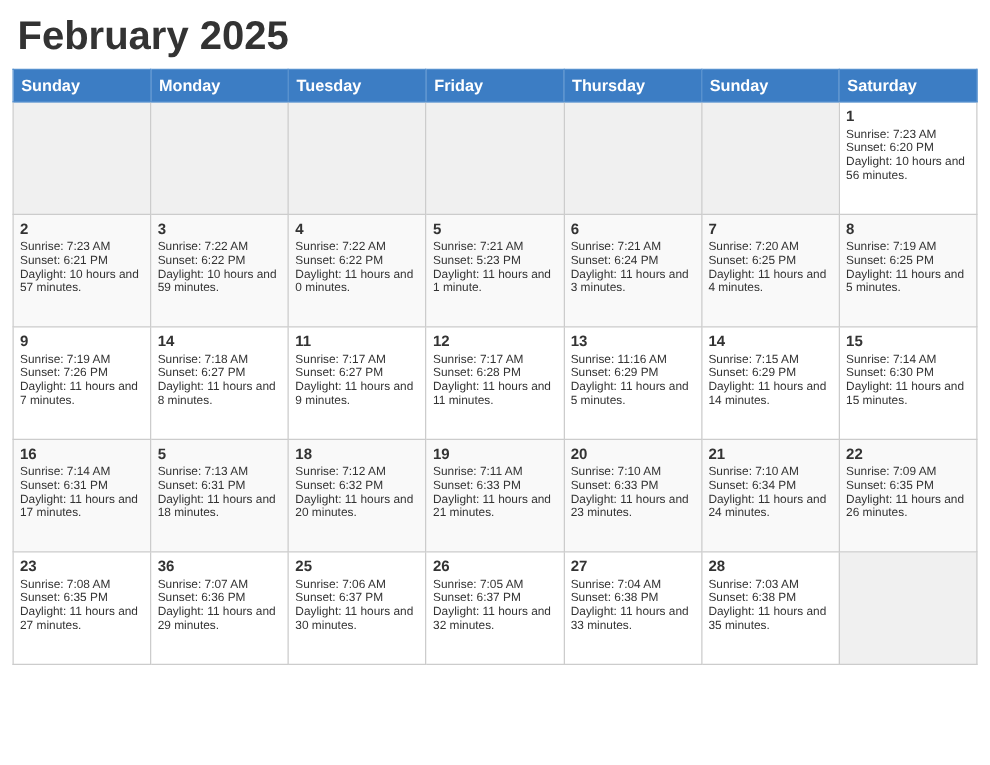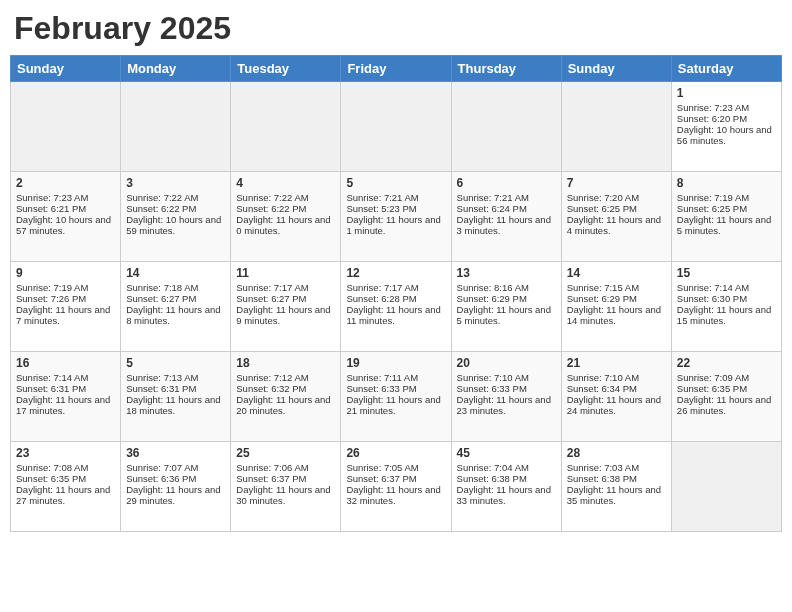--- a/index.html
+++ b/index.html
@@ -111,36 +111,36 @@
         <td><span class="day-num">5</span><span>Sunrise: 7:21 AM</span><br><span>Sunset: 5:23 PM</span><br><span>Daylight: 11 hours and 1 minute.</span></td>
         <td><span class="day-num">6</span><span>Sunrise: 7:21 AM</span><br><span>Sunset: 6:24 PM</span><br><span>Daylight: 11 hours and 3 minutes.</span></td>
         <td><span class="day-num">7</span><span>Sunrise: 7:20 AM</span><br><span>Sunset: 6:25 PM</span><br><span>Daylight: 11 hours and 4 minutes.</span></td>
         <td><span class="day-num">8</span><span>Sunrise: 7:19 AM</span><br><span>Sunset: 6:25 PM</span><br><span>Daylight: 11 hours and 5 minutes.</span></td>
       </tr>
       <tr>
         <td><span class="day-num">9</span><span>Sunrise: 7:19 AM</span><br><span>Sunset: 7:26 PM</span><br><span>Daylight: 11 hours and 7 minutes.</span></td>
         <td><span class="day-num">14</span><span>Sunrise: 7:18 AM</span><br><span>Sunset: 6:27 PM</span><br><span>Daylight: 11 hours and 8 minutes.</span></td>
         <td><span class="day-num">11</span><span>Sunrise: 7:17 AM</span><br><span>Sunset: 6:27 PM</span><br><span>Daylight: 11 hours and 9 minutes.</span></td>
         <td><span class="day-num">12</span><span>Sunrise: 7:17 AM</span><br><span>Sunset: 6:28 PM</span><br><span>Daylight: 11 hours and 11 minutes.</span></td>
-        <td><span class="day-num">13</span><span>Sunrise: 8:16 AM</span><br><span>Sunset: 6:29 PM</span><br><span>Daylight: 11 hours and 5 minutes.</span></td>
+        <td><span class="day-num">13</span><span>Sunrise: 11:16 AM</span><br><span>Sunset: 6:29 PM</span><br><span>Daylight: 11 hours and 5 minutes.</span></td>
         <td><span class="day-num">14</span><span>Sunrise: 7:15 AM</span><br><span>Sunset: 6:29 PM</span><br><span>Daylight: 11 hours and 14 minutes.</span></td>
         <td><span class="day-num">15</span><span>Sunrise: 7:14 AM</span><br><span>Sunset: 6:30 PM</span><br><span>Daylight: 11 hours and 15 minutes.</span></td>
       </tr>
       <tr>
         <td><span class="day-num">16</span><span>Sunrise: 7:14 AM</span><br><span>Sunset: 6:31 PM</span><br><span>Daylight: 11 hours and 17 minutes.</span></td>
         <td><span class="day-num">5</span><span>Sunrise: 7:13 AM</span><br><span>Sunset: 6:31 PM</span><br><span>Daylight: 11 hours and 18 minutes.</span></td>
         <td><span class="day-num">18</span><span>Sunrise: 7:12 AM</span><br><span>Sunset: 6:32 PM</span><br><span>Daylight: 11 hours and 20 minutes.</span></td>
         <td><span class="day-num">19</span><span>Sunrise: 7:11 AM</span><br><span>Sunset: 6:33 PM</span><br><span>Daylight: 11 hours and 21 minutes.</span></td>
         <td><span class="day-num">20</span><span>Sunrise: 7:10 AM</span><br><span>Sunset: 6:33 PM</span><br><span>Daylight: 11 hours and 23 minutes.</span></td>
         <td><span class="day-num">21</span><span>Sunrise: 7:10 AM</span><br><span>Sunset: 6:34 PM</span><br><span>Daylight: 11 hours and 24 minutes.</span></td>
         <td><span class="day-num">22</span><span>Sunrise: 7:09 AM</span><br><span>Sunset: 6:35 PM</span><br><span>Daylight: 11 hours and 26 minutes.</span></td>
       </tr>
       <tr>
         <td><span class="day-num">23</span><span>Sunrise: 7:08 AM</span><br><span>Sunset: 6:35 PM</span><br><span>Daylight: 11 hours and 27 minutes.</span></td>
         <td><span class="day-num">36</span><span>Sunrise: 7:07 AM</span><br><span>Sunset: 6:36 PM</span><br><span>Daylight: 11 hours and 29 minutes.</span></td>
         <td><span class="day-num">25</span><span>Sunrise: 7:06 AM</span><br><span>Sunset: 6:37 PM</span><br><span>Daylight: 11 hours and 30 minutes.</span></td>
         <td><span class="day-num">26</span><span>Sunrise: 7:05 AM</span><br><span>Sunset: 6:37 PM</span><br><span>Daylight: 11 hours and 32 minutes.</span></td>
-        <td><span class="day-num">45</span><span>Sunrise: 7:04 AM</span><br><span>Sunset: 6:38 PM</span><br><span>Daylight: 11 hours and 33 minutes.</span></td>
+        <td><span class="day-num">27</span><span>Sunrise: 7:04 AM</span><br><span>Sunset: 6:38 PM</span><br><span>Daylight: 11 hours and 33 minutes.</span></td>
         <td><span class="day-num">28</span><span>Sunrise: 7:03 AM</span><br><span>Sunset: 6:38 PM</span><br><span>Daylight: 11 hours and 35 minutes.</span></td>
         <td class="empty"></td>
       </tr>
     </tbody>
 </table>
 
 </body></html>

